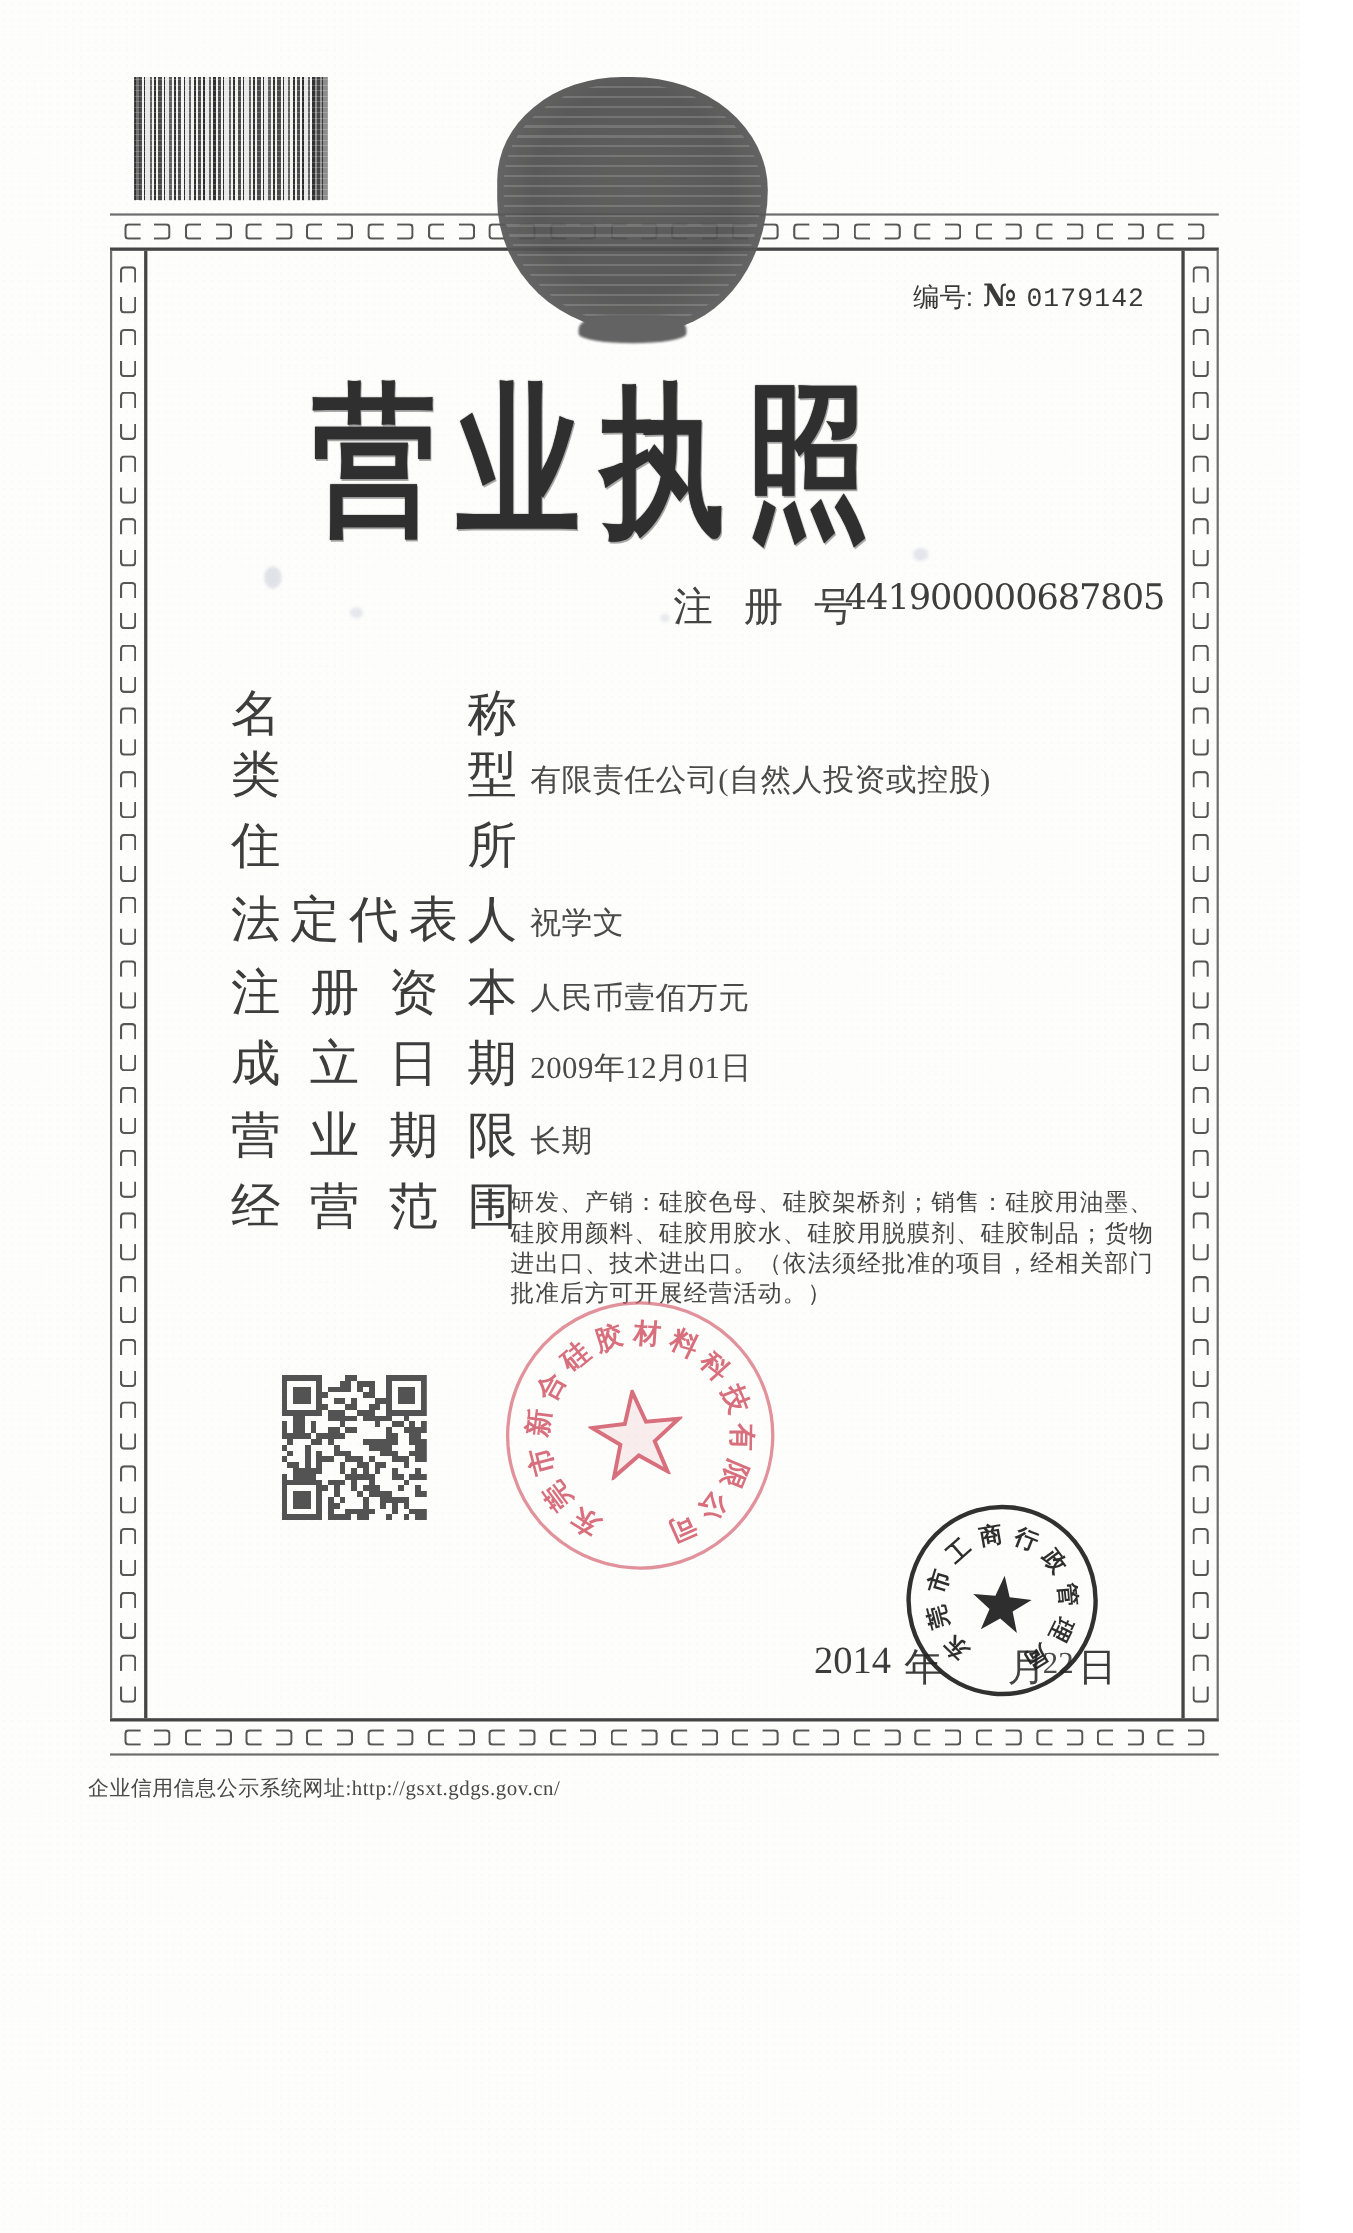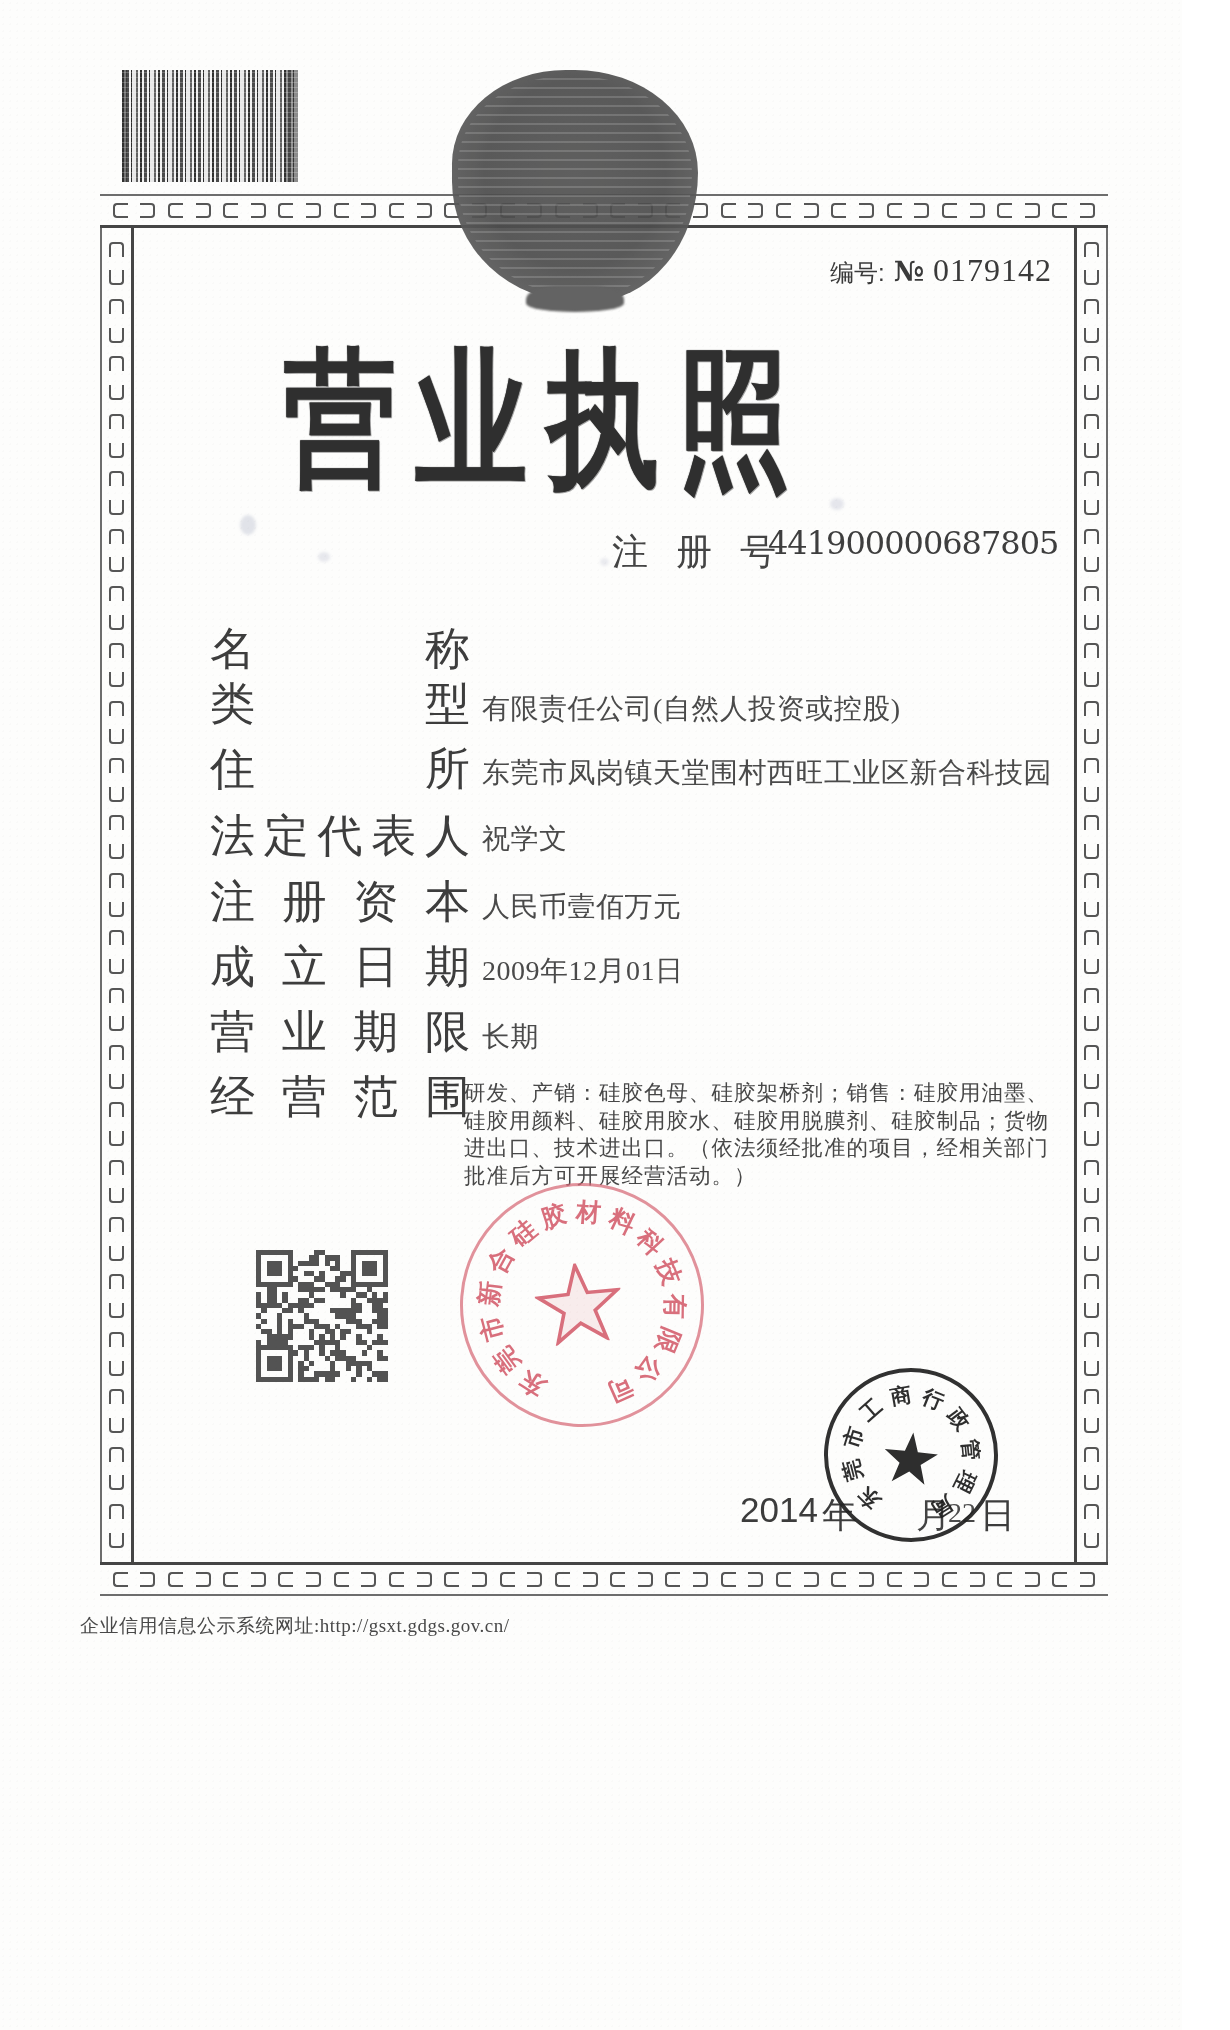--- a/index.html
+++ b/index.html
@@ -40,21 +40,21 @@
   .mu{width:15px;height:15px;border:2.5px solid #565656;border-radius:4px;flex:none;box-sizing:border-box;}
   .h .mu.a{border-right:none;border-radius:4px 0 0 4px;}
   .h .mu.b{border-left:none;border-radius:0 4px 4px 0;}
   .v .mu.a{border-bottom:none;border-radius:4px 4px 0 0;}
   .v .mu.b{border-top:none;border-radius:0 0 4px 4px;}
 
   
   .serial{left:830px;top:252px;display:flex;align-items:baseline;gap:9px;color:#3a3a3a;}
   .serial .lab{font-size:24px;}
   .serial .no{font-family:"DejaVu Serif",serif;font-weight:700;font-size:28px;}
-  .serial .num{font-family:Liberation Serif, serif;font-size:32px;letter-spacing:1px;}
+  .serial .num{font-family:Liberation Mono, monospace;font-size:24px;letter-spacing:1px;}
 
   
   .title{left:284px;top:346px;width:506px;display:flex;justify-content:space-between;
     font-weight:900;color:#333;filter:contrast(1.05);}
   .title span{font-size:112px;line-height:1;transform:scaleY(1.32);transform-origin:top;
     text-shadow:0 0 1px #3a3a3a, 1px 1px 0 rgba(60,60,60,.4);font-family:"Liberation Sans",sans-serif;}
 
   
   .reg-label{left:612px;top:528px;font-size:36px;letter-spacing:28px;color:#444;font-family:"Liberation Serif",serif;}
   .reg-number{left:768px;top:524px;font-size:32px;letter-spacing:-1px;color:#3e3e3e;font-family:"DejaVu Serif",serif;}
@@ -79,21 +79,21 @@
   
   .reg-org{left:606px;top:1422px;font-size:40px;letter-spacing:24px;font-weight:500;
     color:#3d3d3d;font-family:"Liberation Serif",serif;z-index:1;}
   .black-stamp{left:824px;top:1368px;width:166px;height:166px;border:4px solid #222;
     border-radius:50%;z-index:5;opacity:.93;transform:rotate(6deg);background:rgba(255,255,255,.04);}
   .black-stamp .rc{color:#1f1f1f;font-size:21px;font-weight:700;font-family:"Liberation Serif",serif;}
   .black-stamp svg{position:absolute;left:50%;top:52%;transform:translate(-50%,-50%);}
 
   
   .date-tok{top:1492px;font-size:35px;color:#3c3c3c;z-index:1;font-family:"Liberation Serif",serif;}
-  .dt-year{left:740px;top:1490px;font-family:Liberation Sans, sans-serif;}
+  .dt-year{left:740px;top:1490px;font-family:Liberation Serif, serif;}
   .dt-y{left:822px;}
   .dt-m{left:916px;}
   .dt-day{left:948px;font-size:28px;top:1497px;color:#474747;}
   .dt-d{left:980px;}
 
   
   .footer-left{left:80px;top:1613px;font-size:19px;color:#484848;font-family:"Liberation Serif",serif;letter-spacing:.5px;}
   .footer-right{right:125px;top:1607px;font-size:23px;color:#3f3f3f;font-family:"Liberation Serif",serif;letter-spacing:1.5px;}
 
   .spot{position:absolute;border-radius:50%;filter:blur(1.5px);}
@@ -306,21 +306,20 @@
   <div class="abs flabel" style="top:680px">
       <span>类</span>
       <span>型</span>
     </div>
   <div class="abs fvalue" style="top:690px">有限责任公司(自然人投资或控股)</div>
 
   <div class="abs flabel" style="top:745px">
       <span>住</span>
       <span>所</span>
     </div>
-  <div class="abs fvalue" style="top:754px">东莞市凤岗镇天堂围村西旺工业区新合科技园</div>
 
   <div class="abs flabel" style="top:812px">
       <span>法</span>
       <span>定</span>
       <span>代</span>
       <span>表</span>
       <span>人</span>
     </div>
   <div class="abs fvalue" style="top:820px">祝学文</div>
 

